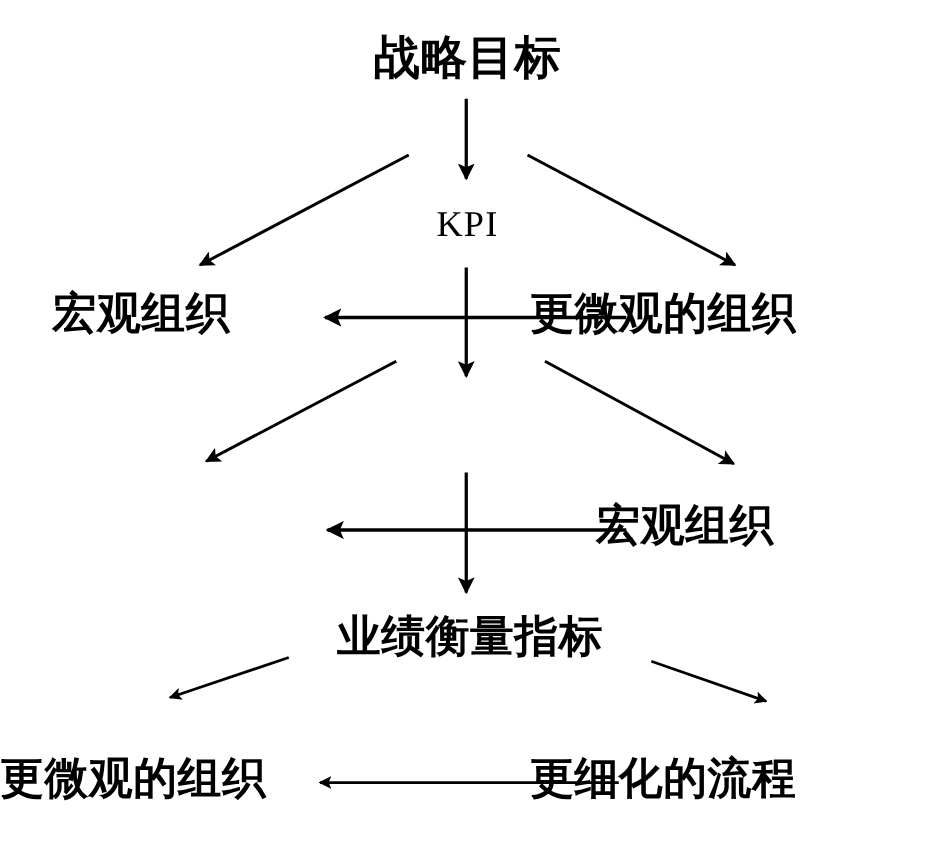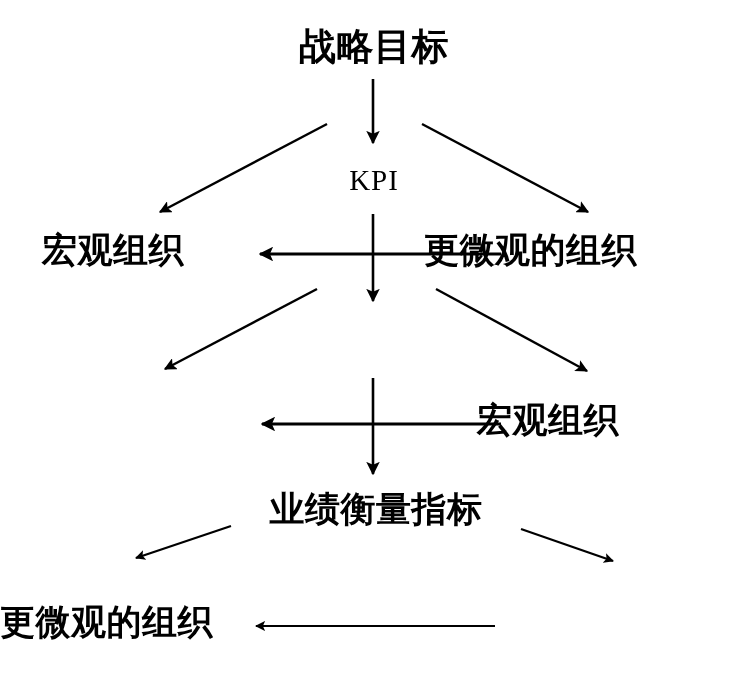--- a/index.html
+++ b/index.html
@@ -98,14 +98,15 @@
   <div class="node node-right n-side" style="right:0px; top:233px;">更微观的组织</div>
 
 
 
   <div class="node node-right n-side" style="right:18px; top:403px;">宏观组织</div>
 
   <div class="node node-left n-side-sm" style="left:0px; top:605px;">更微观的组织</div>
 
   <div class="node node-center n-perf" style="left:376px; top:492px;">业绩衡量指标</div>
 
+  <div class="node node-right n-side-sm" style="right:0px; top:605px;">更细化的流程</div>
 
 </div>
 
 </body></html>

